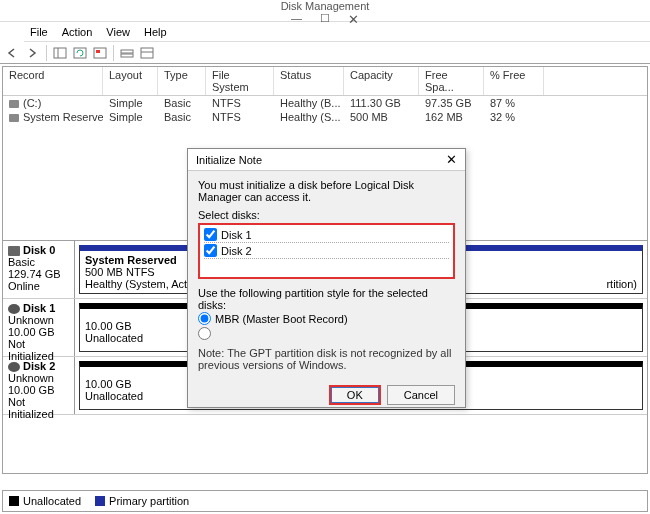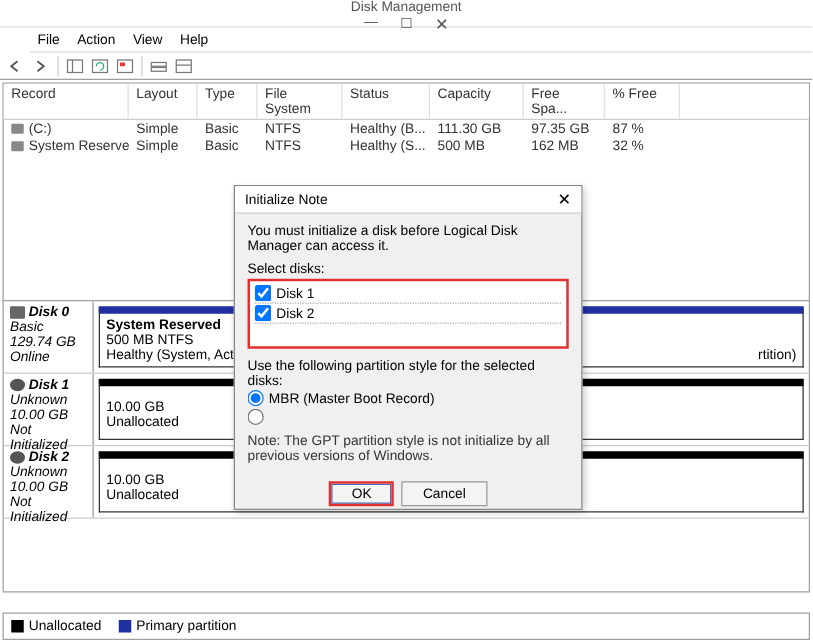--- a/index.html
+++ b/index.html
@@ -15,42 +15,42 @@
 .vol-table { border: 1px solid #a0a0a0; margin: 2px; }
 .vol-head { display: flex; background: #fff; border-bottom: 1px solid #ccc; }
 .vol-head > div { border-right: 1px solid #e0e0e0; padding: 2px 6px; color: #333; }
 .vol-row { display: flex; }
 .vol-row > div { padding: 1px 6px; color: #333; white-space: nowrap; overflow: hidden; }
 .c-vol{width:100px}.c-lay{width:55px}.c-typ{width:48px}.c-fs{width:68px}.c-st{width:70px}.c-cap{width:75px}.c-fr{width:65px}.c-pf{width:60px}
 .vol-icon { display:inline-block; width:10px; height:8px; background:#888; margin-right:4px; vertical-align:middle; border-radius:1px; }
 
 .disk-pane { position:absolute; left:2px; right:2px; top:240px; bottom:40px; border:1px solid #a0a0a0; background:#fff; overflow:hidden; }
 .disk-row { display:flex; border-bottom:1px solid #ccc; height:58px; }
-.disk-info { width:72px; border-right:1px solid #999; padding:3px 5px;font-style:italic; }
+.disk-info { width:72px; border-right:1px solid #999; padding:3px 5px; }
 .disk-info .nm { font-weight:bold; }
 .disk-icon { width:12px; height:10px; background:#666; border-radius:1px; display:inline-block; margin-right:3px; vertical-align:middle; }
 .disk-icon.q { background:#555; border-radius:50%; }
 .part-area { flex:1; padding:4px; display:flex; gap:4px; }
 .part { border:1px solid #333; flex:1; padding:3px 5px; background:#fff; position:relative; }
 .part.hdr { border-top:6px solid #2030a0; }
 .part.unalloc { border-top:6px solid #000; }
 .part .t { font-weight:bold; }
 
 .legend { position:absolute; left:2px; right:2px; bottom:2px; height:22px; border:1px solid #a0a0a0; display:flex; align-items:center; padding:0 6px; gap:14px; }
 .lg { display:flex; align-items:center; gap:4px; }
 .sw { width:10px; height:10px; display:inline-block; }
 
 .dialog { position:absolute; left:187px; top:148px; width:279px; background:#f0f0f0; border:1px solid #888; box-shadow:2px 2px 6px rgba(0,0,0,.2); }
 .dlg-title { height:22px; display:flex; align-items:center; padding:0 8px; background:#fff; border-bottom:1px solid #ccc; }
 .dlg-title span:first-child { flex:1; }
 .dlg-body { padding:8px 10px; }
 .disk-list { border:2px solid #e03030; background:#fff; height:56px; padding:2px 4px; margin:2px 0 8px; }
 .disk-list .row { display:flex; align-items:center; gap:4px; border-bottom:1px dotted #aaa; padding:1px 0; }
 .radio-row { display:flex; align-items:center; gap:4px; padding:1px 0; }
-.dlg-btns { display:flex; justify-content:center; gap:6px; padding:6px 10px 2px; }
+.dlg-btns { display:flex; justify-content:flex-end; gap:6px; padding:6px 10px 2px; }
 .btn { padding:2px 16px; border:1px solid #999; background:#f4f4f4; }
 .btn.ok { border:2px solid #e03030; box-shadow: inset 0 0 0 1px #3a70c0; }
 input[type=checkbox], input[type=radio] { margin:0; }
 .note { color:#333; margin-top:6px; }
 .close-x { font-size:13px; }
 </style>
 </head>
 <body>
 
 <div class="titlebar">
@@ -229,19 +229,19 @@
         </div>
     </div>
     <div>Use the following partition style for the selected disks:</div>
     <div class="radio-row">
         <input type="radio" name="ps" checked="" style="">
         <span>MBR (Master Boot Record)</span>
       </div>
     <div class="radio-row">
         <input type="radio" name="ps" style="">
       </div>
-    <div class="note">Note: The GPT partition style is not initialize by all previous versions of Windows.</div>
+    <div class="note">Note: The GPT partition disk is not recognized by all previous versions of Windows.</div>
   </div>
   <div class="dlg-btns">
     <button class="btn ok">OK</button>
     <button class="btn">Cancel</button>
   </div>
 </div>
 
 </body></html>

